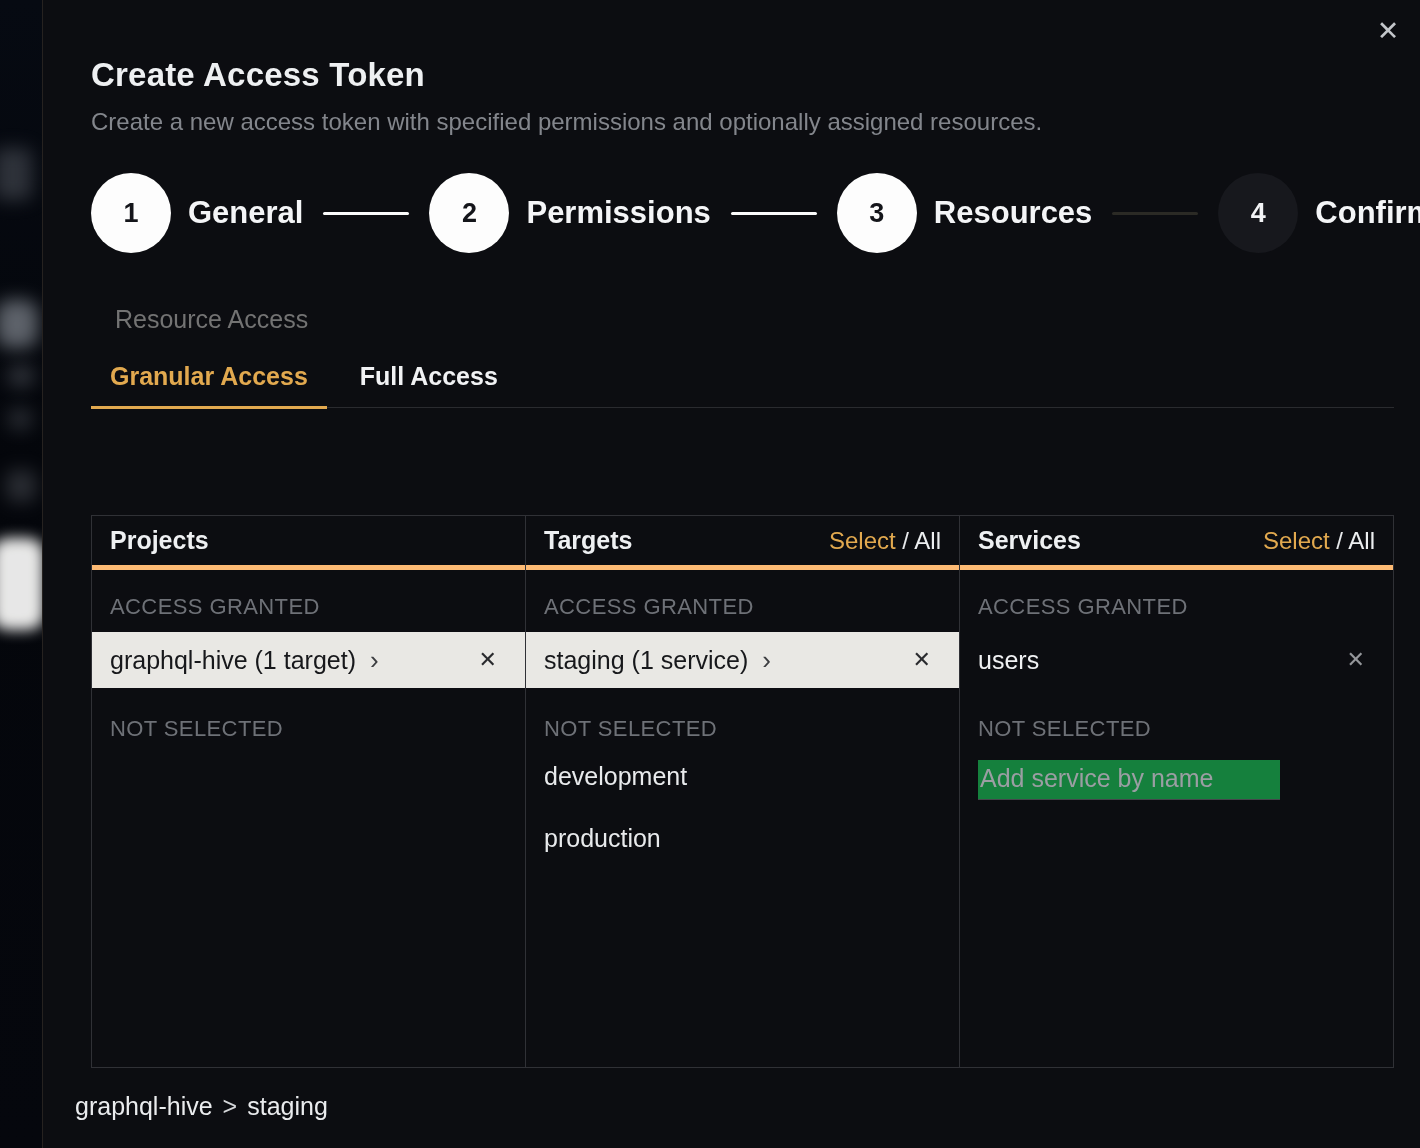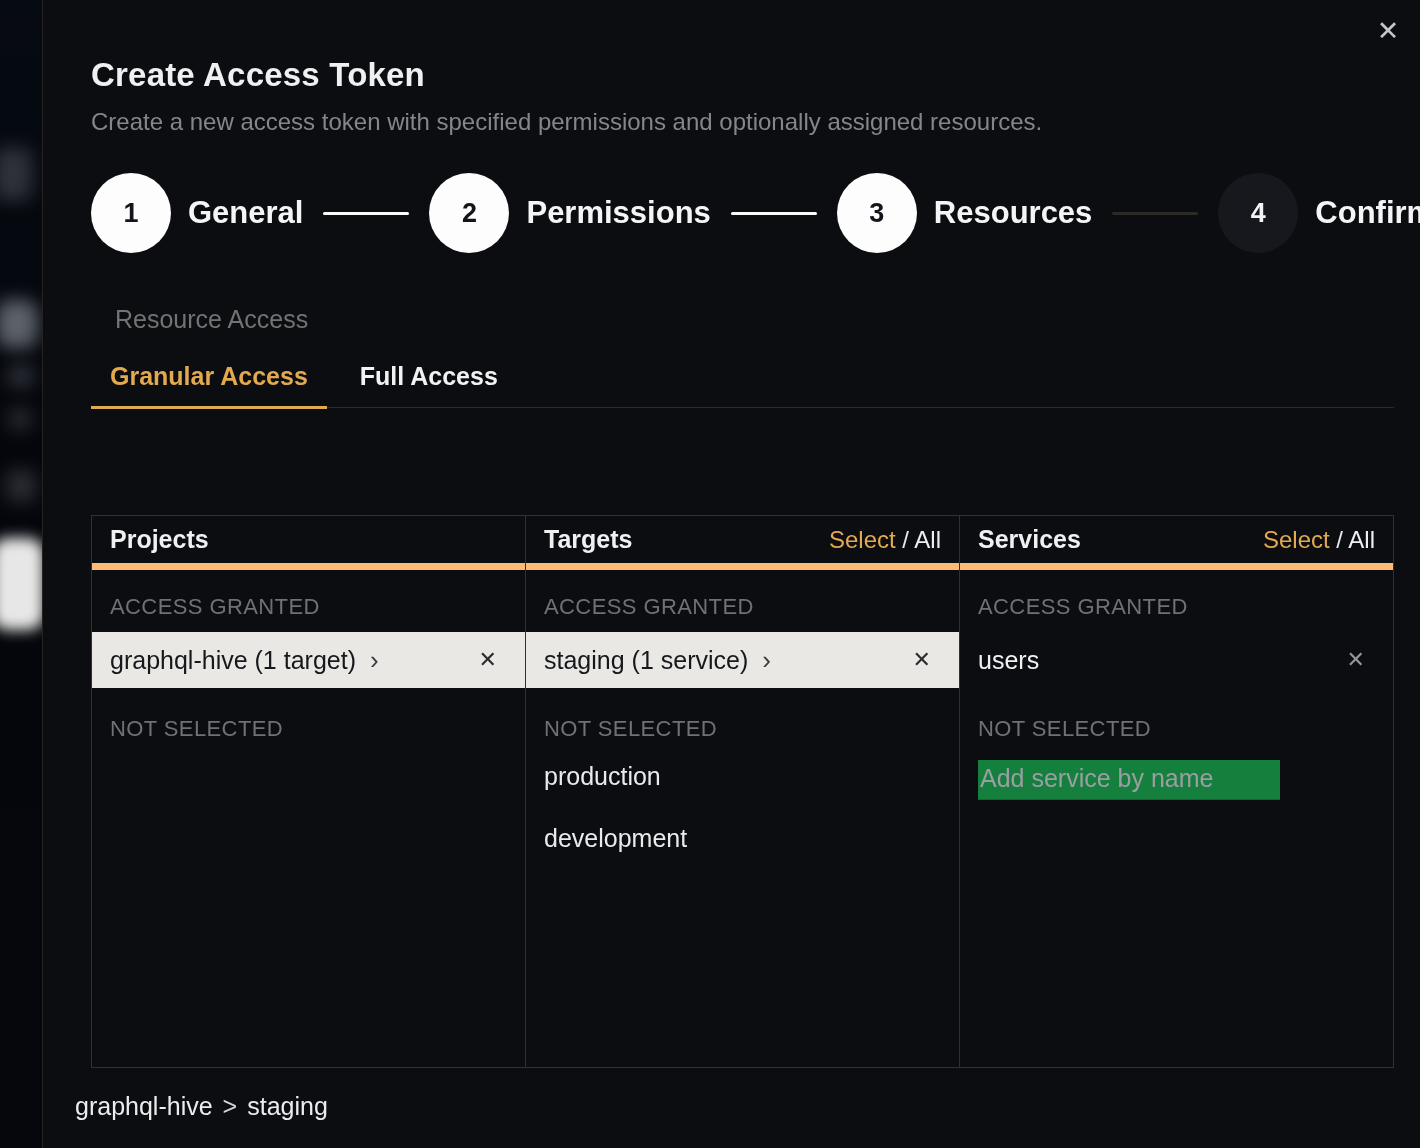--- a/index.html
+++ b/index.html
@@ -54,21 +54,21 @@
   .section-desc { position:absolute; left:48px; top:446px; font-size:25px; color:#eceef0; }
 
   
   .res-table {
     position:absolute; left:48px; top:515px; width:1303px; height:553px;
     border:1px solid #303136; display:grid; grid-template-columns:434px 434px 1fr;
   }
   .col { border-right:1px solid #303136; display:flex; flex-direction:column; min-width:0; }
   .col:last-child { border-right:none; }
   .col-header {
-    height:54px; flex:none; border-bottom:7px solid #fdba74;
+    height:54px; flex:none; border-bottom:5px solid #fdba74;
     display:flex; align-items:center; justify-content:space-between; padding:0 18px;text-align:center;
   }
   .col-title { font-size:25px; font-weight:700; color:#eef0f2; }
   .select-all { font-size:24px; color:#e7e9eb; white-space:nowrap; }
   .select-all .sel { color:#e2a94f; cursor:pointer; }
   .select-all .sep { color:#e7e9eb; }
   .select-all .all { color:#eceef0; cursor:pointer; }
   .col-body { padding:0 18px; flex:1; }
   .group-label { margin-top:24px; font-size:22px; color:#6e7177; letter-spacing:.4px; }
   .sel-row {
@@ -173,22 +173,22 @@
       </div>
       <div class="col-body">
         <div class="group-label">ACCESS GRANTED</div>
         <div class="sel-row">
           <span class="name">staging (1 service)</span>
           <span class="chev">›</span>
           <span class="remove">✕</span>
         </div>
         <div class="group-label second">NOT SELECTED</div>
         <div class="item-list">
+          <div class="item">development</div>
           <div class="item">production</div>
-          <div class="item">development</div>
         </div>
       </div>
     </div>
 
     <div class="col">
       <div class="col-header">
         <div class="col-title">Services</div>
         <div class="select-all">
           <span class="sel">Select</span><span class="sep"> / </span><span class="all">All</span>
         </div>

